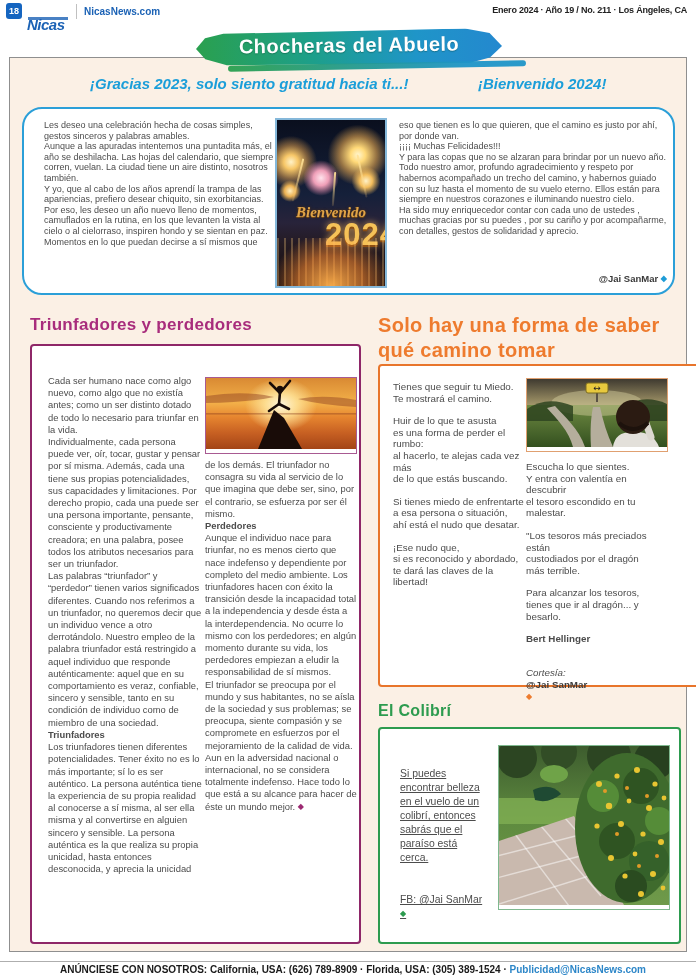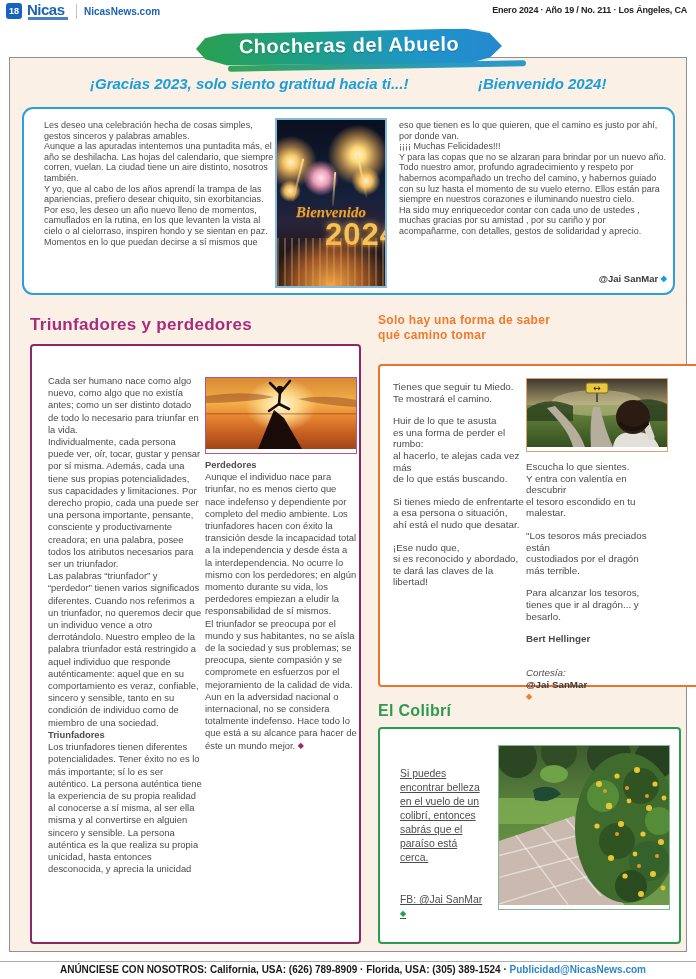--- a/index.html
+++ b/index.html
@@ -4,21 +4,21 @@
 <style>
   * { margin:0; padding:0; box-sizing:border-box; }
   body { background:#ffffff; }
   .page { position:relative; width:696px; height:979px; background:#ffffff;
           font-family:"Liberation Sans", sans-serif; overflow:hidden; }
 
   
   .pagenum { position:absolute; left:6px; top:3px; width:16px; height:16px; background:#1565c0;
              border-radius:3px; color:#fff; font-size:9px; font-weight:bold; display:flex;
              align-items:center; justify-content:center; }
-  .logo { position:absolute; left:27px; top:1px; font-size:15px; font-weight:bold; 
+  .logo { position:absolute; left:27px; top:16px; font-size:15px; font-weight:bold; font-style:italic;
           color:#1b62b5; letter-spacing:-0.5px; }
   .logo-sub { position:absolute; left:28px; top:17px; width:40px; height:3px; background:#1b62b5; opacity:.8; }
   .mast-div { position:absolute; left:76px; top:4px; width:1px; height:15px; background:#c0c0c0; }
   .site { position:absolute; left:84px; top:6px; font-size:10px; font-weight:bold; color:#1b62b5; }
   .issue { position:absolute; right:9px; top:5px; font-size:9px; font-weight:bold; color:#222;
            letter-spacing:-0.2px; }
 
   
   .frame { position:absolute; left:9px; top:57px; width:678px; height:895px;
            background:#fbf0e5; border:1.5px solid #8f8f8f; }
@@ -33,28 +33,28 @@
   .banner-text { position:absolute; left:196px; top:34px; width:306px; text-align:center;
       color:#ffffff; font-size:20px; font-weight:bold; letter-spacing:0.5px;
       text-shadow:0 1px 1px rgba(0,60,40,.35); transform:rotate(-0.8deg); }
 
   
   .headline { position:absolute; font-size:15px; font-weight:bold; font-style:italic; color:#1b9ed9; }
   .hl-left { left:90px; top:75px; } .hl-right { left:478px; top:75px; }
 
   
   .box { position:absolute; background:#fff; }
-  .bluebox   { left:22px;  top:107px; width:653px; height:188px; border:2.5px solid #2b9fd8; border-radius:11px; }
+  .bluebox   { left:22px;  top:107px; width:653px; height:188px; border:2.5px solid #2b9fd8; border-radius:20px; }
   .purplebox { left:30px;  top:344px; width:331px; height:600px; border:2.5px solid #8e2768; border-radius:4px; }
   .orangebox { left:378px; top:364px; width:327px; height:323px; border:2.5px solid #e8752b; border-radius:4px; }
   .greenbox  { left:378px; top:727px; width:303px; height:217px; border:2.5px solid #2d9b4f; border-radius:4px; }
 
   .sec-title { position:absolute; font-weight:bold; letter-spacing:.3px; white-space:pre-line; }
   .t-purple { left:30px;  top:315px; width:331px; font-size:17px; color:#a82c7c; }
-  .t-orange { left:378px; top:313px; width:303px; font-size:12px; line-height:1.25; color:#ee7b2e; }
+  .t-orange { left:378px; top:313px; width:303px; font-size:20px; line-height:1.25; color:#ee7b2e; }
   .t-green  { left:378px; top:702px; width:303px; font-size:16px; color:#2d9b4f; }
 
   
   .txt p { font-size:9px; line-height:10.6px; color:#4c4c4c; white-space:pre-line; }
   .col-left  { position:absolute; left:20px;  top:11px; width:230px; }
   .col-right { position:absolute; left:375px; top:11px; width:268px; }
   .sig { position:absolute; left:375px; top:164px; width:268px; text-align:right;
          font-size:9.5px; font-weight:bold; color:#3a3a3a; }
 
   .w-col1 { position:absolute; left:16px;  top:29px; width:154px; }
@@ -156,21 +156,21 @@
       <div class="ray r3"></div>
       <div class="fw-script">Bienvenido</div>
       <div class="fw-year">2024</div>
       <div class="fw-glow"></div>
     </div>
 
     <div class="txt col-right">
       <p>eso que tienen es lo que quieren, que el camino es justo por ahí, por donde van.</p>
       <p>¡¡¡¡ Muchas Felicidades!!!</p>
       <p>Y para las copas que no se alzaran para brindar por un nuevo año. Todo nuestro amor, profundo agradecimiento y respeto por habernos acompañado un trecho del camino, y habernos guiado con su luz hasta el momento de su vuelo eterno. Ellos están para siempre en nuestros corazones e iluminando nuestro cielo.</p>
-      <p>Ha sido muy enriquecedor contar con cada uno de ustedes , muchas gracias por su amistad , por su cariño y por acompañarme, con detalles, gestos de solidaridad y aprecio.</p>
+      <p>Ha sido muy enriquecedor contar con cada uno de ustedes , muchas gracias por su puedes , por su cariño y por acompañarme, con detalles, gestos de solidaridad y aprecio.</p>
     </div>
     <div class="sig">
       <span>@Jai SanMar</span>
       <span class="d d-blue">◆</span>
     </div>
   </section>
 
   <div class="sec-title t-purple">Triunfadores y perdedores</div>
   <section class="box purplebox">
     <div class="w-col1">
@@ -208,20 +208,21 @@
           <path d="M74,15 L64,5"></path>
             <path d="M74,15 L84,3"></path>
           <path d="M74,14 L73,26"></path>
           <path d="M73,26 L63,33"></path>
             <path d="M73,26 L83,31"></path>
         </g>
       </svg>
     </div>
 
     <div class="w-col2">
+      <p>de los demás. El triunfador no consagra su vida al servicio de lo que imagina que debe ser, sino, por el contrario, se esfuerza por ser él mismo.</p>
       <p class="subhead">Perdedores</p>
       <p>Aunque el individuo nace para triunfar, no es menos cierto que nace indefenso y dependiente por completo del medio ambiente. Los triunfadores hacen con éxito la transición desde la incapacidad total a la independencia y desde ésta a la interdependencia. No ocurre lo mismo con los perdedores; en algún momento durante su vida, los perdedores empiezan a eludir la responsabilidad de sí mismos.</p>
       <p><span>El triunfador se preocupa por el mundo y sus habitantes, no se aísla de la sociedad y sus problemas; se preocupa, siente compasión y se compromete en esfuerzos por el mejoramiento de la calidad de vida. Aun en la adversidad nacional o internacional, no se considera totalmente indefenso. Hace todo lo que está a su alcance para hacer de éste un mundo mejor.</span>
          <span class="d d-purple">◆</span></p>
     </div>
   </section>
 
   <div class="sec-title t-orange">Solo hay una forma de saber
 qué camino tomar</div>
   <section class="box orangebox">

